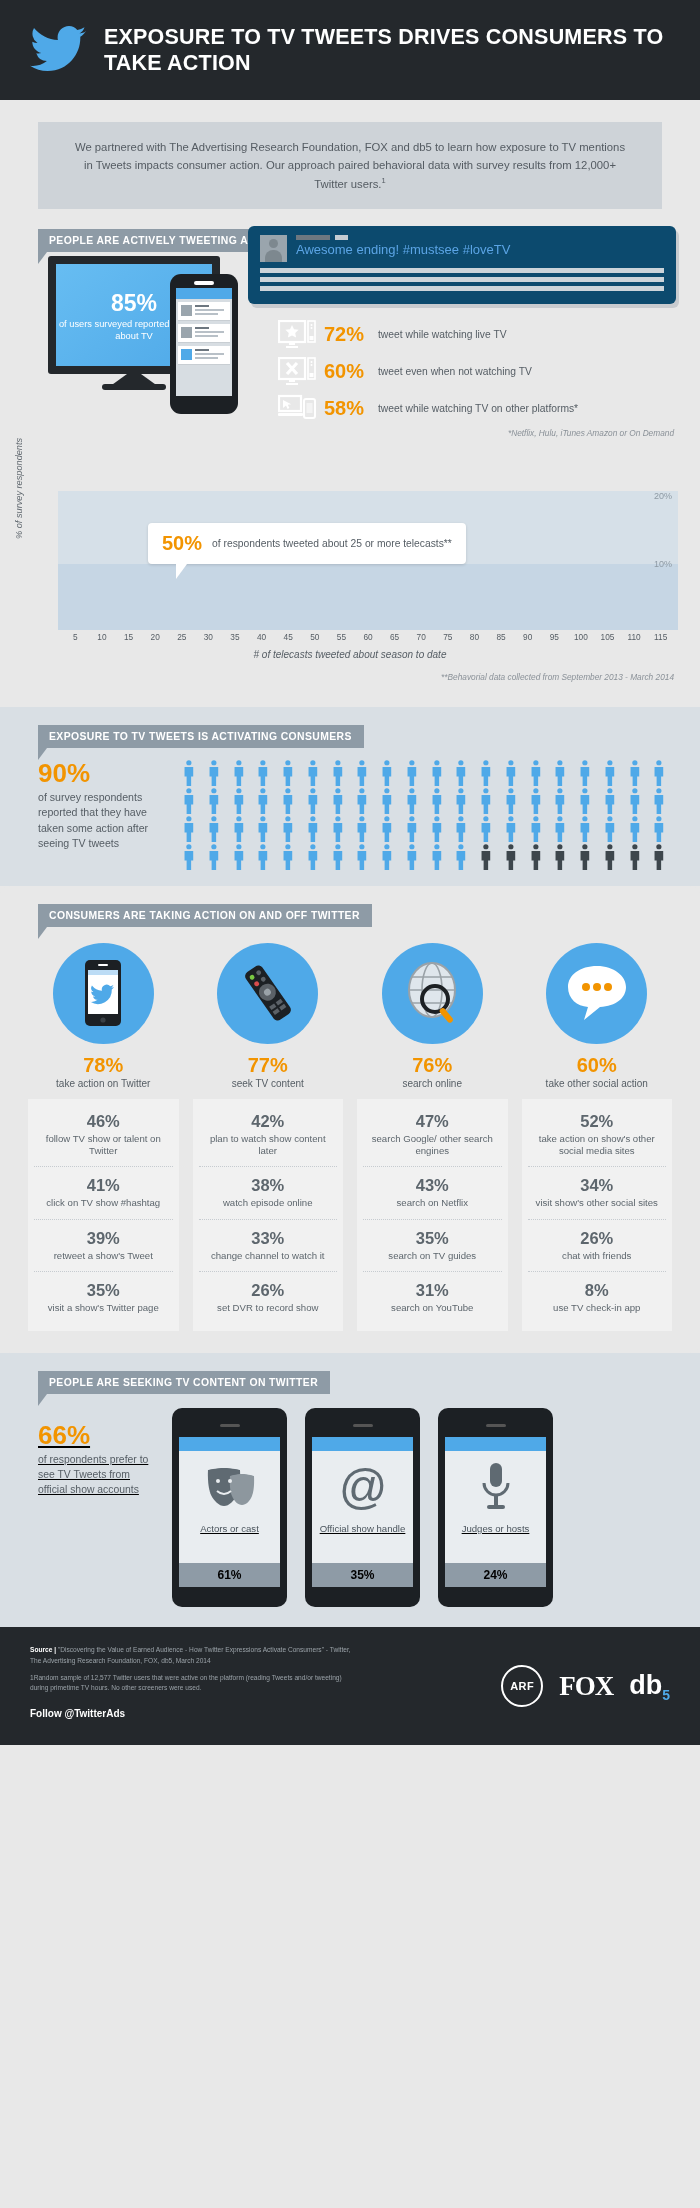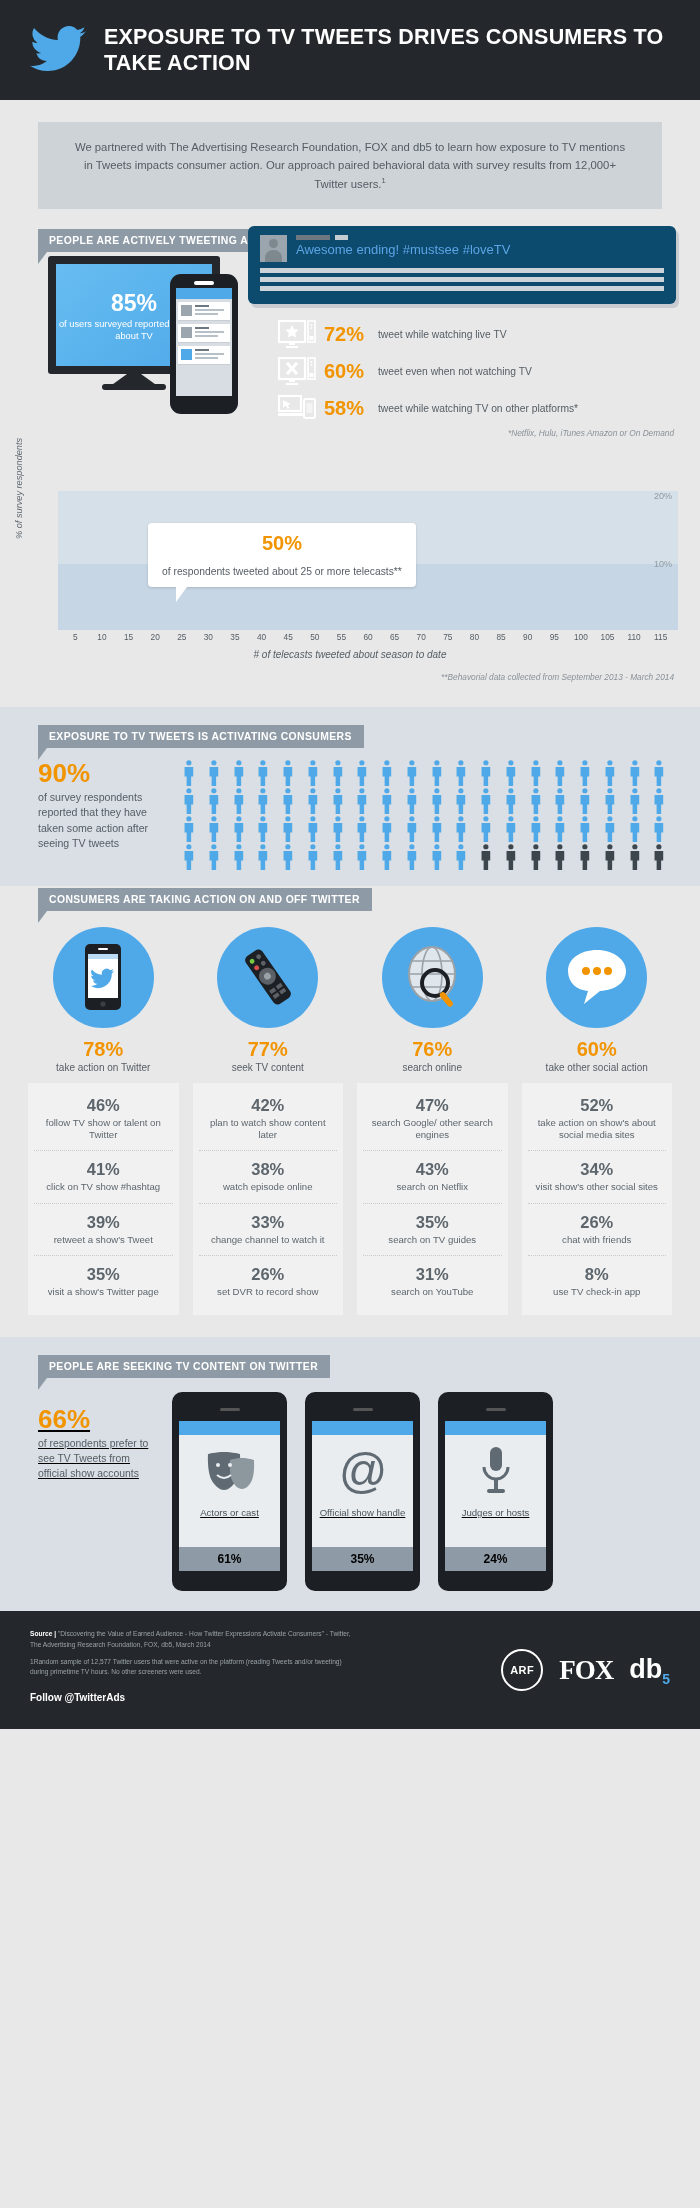--- a/index.html
+++ b/index.html
@@ -108,37 +108,36 @@
   .bars { position:absolute; left:0; right:0; bottom:0; height:139px; display:flex; align-items:flex-end; padding:0 4px; }
   .bcol { flex:1; display:flex; justify-content:center; }
   .bar { width:74%; }
   .xaxis { position:absolute; left:58px; right:22px; top:155px; display:flex; padding:0 4px; }
   .xtick { flex:1; text-align:center; color:#555d64; font-size:8.3px; }
   .xlabel { position:absolute; left:0; right:0; top:172px; text-align:center; color:#555d64; font-size:10px; font-style:italic; }
   .callout {
     position:absolute; left:148px; top:46px; background:#fff; border-radius:4px;
     padding:9px 14px; display:flex; align-items:center; gap:10px;
     box-shadow:0 1px 3px rgba(0,0,0,.14);
-    flex-direction:column;
   }
   .callout:after { content:""; position:absolute; left:28px; top:100%; border-left:11px solid #fff;
     border-bottom:15px solid transparent; }
   .callout .pct { color:#f29400; font-size:20px; font-weight:bold; }
   .callout .txt { color:#555d64; font-size:10.3px; line-height:1.3; }
   .fnote2 { position:absolute; right:26px; top:195px; color:#8a9198; font-size:8.3px; font-style:italic; }
   
   .s2 { background:#d9dfe4; padding:18px 0 16px; }
   .s2-body { display:flex; padding:12px 30px 0 38px; gap:22px; }
   .s2-left { width:118px; }
   .s2-left .pct { color:#f29400; font-size:26px; font-weight:bold; line-height:1; }
   .s2-left .txt { color:#555d64; font-size:10.6px; line-height:1.45; margin-top:4px; }
   .people { flex:1; display:grid; grid-template-columns:repeat(20,1fr); gap:2px 3px; }
   .person { width:100%; height:26px; }
   
-  .s3 { background:#e8e8e8; padding:2px 0 22px;border-radius:11px; }
+  .s3 { background:#e8e8e8; padding:18px 0 22px;border-radius:11px; }
   .cols { display:flex; gap:14px; padding:16px 28px 0; }
   .col { flex:1; text-align:center; }
   .circle {
     width:101px; height:101px; border-radius:50%; background:#4fa9e8;
     margin:0 auto 10px; display:flex; align-items:center; justify-content:center;
   }
   .col-pct { color:#f29400; font-size:20px; font-weight:bold; }
   .col-lbl { color:#555d64; font-size:10px; margin-top:1px; }
   .sublist { background:#f1f1f1; margin-top:10px; padding:4px 6px 8px; }
   .subitem { padding:9px 2px; border-bottom:1px dotted #c6cbd0; }
@@ -863,21 +862,21 @@
           <circle cx="24" cy="25" r="4" fill="#f29400"></circle>
           <circle cx="35" cy="25" r="4" fill="#f29400"></circle>
           <circle cx="46" cy="25" r="4" fill="#f29400"></circle>
         </svg>
       </div>
       <div class="col-pct">60%</div>
       <div class="col-lbl">take other social action</div>
       <div class="sublist">
         <div class="subitem">
             <div class="sub-pct">52%</div>
-            <div class="sub-lbl">take action on show's about social media sites</div>
+            <div class="sub-lbl">take action on show's other social media sites</div>
           </div>
         <div class="subitem">
             <div class="sub-pct">34%</div>
             <div class="sub-lbl">visit show's other social sites</div>
           </div>
         <div class="subitem">
             <div class="sub-pct">26%</div>
             <div class="sub-lbl">chat with friends</div>
           </div>
         <div class="subitem">

